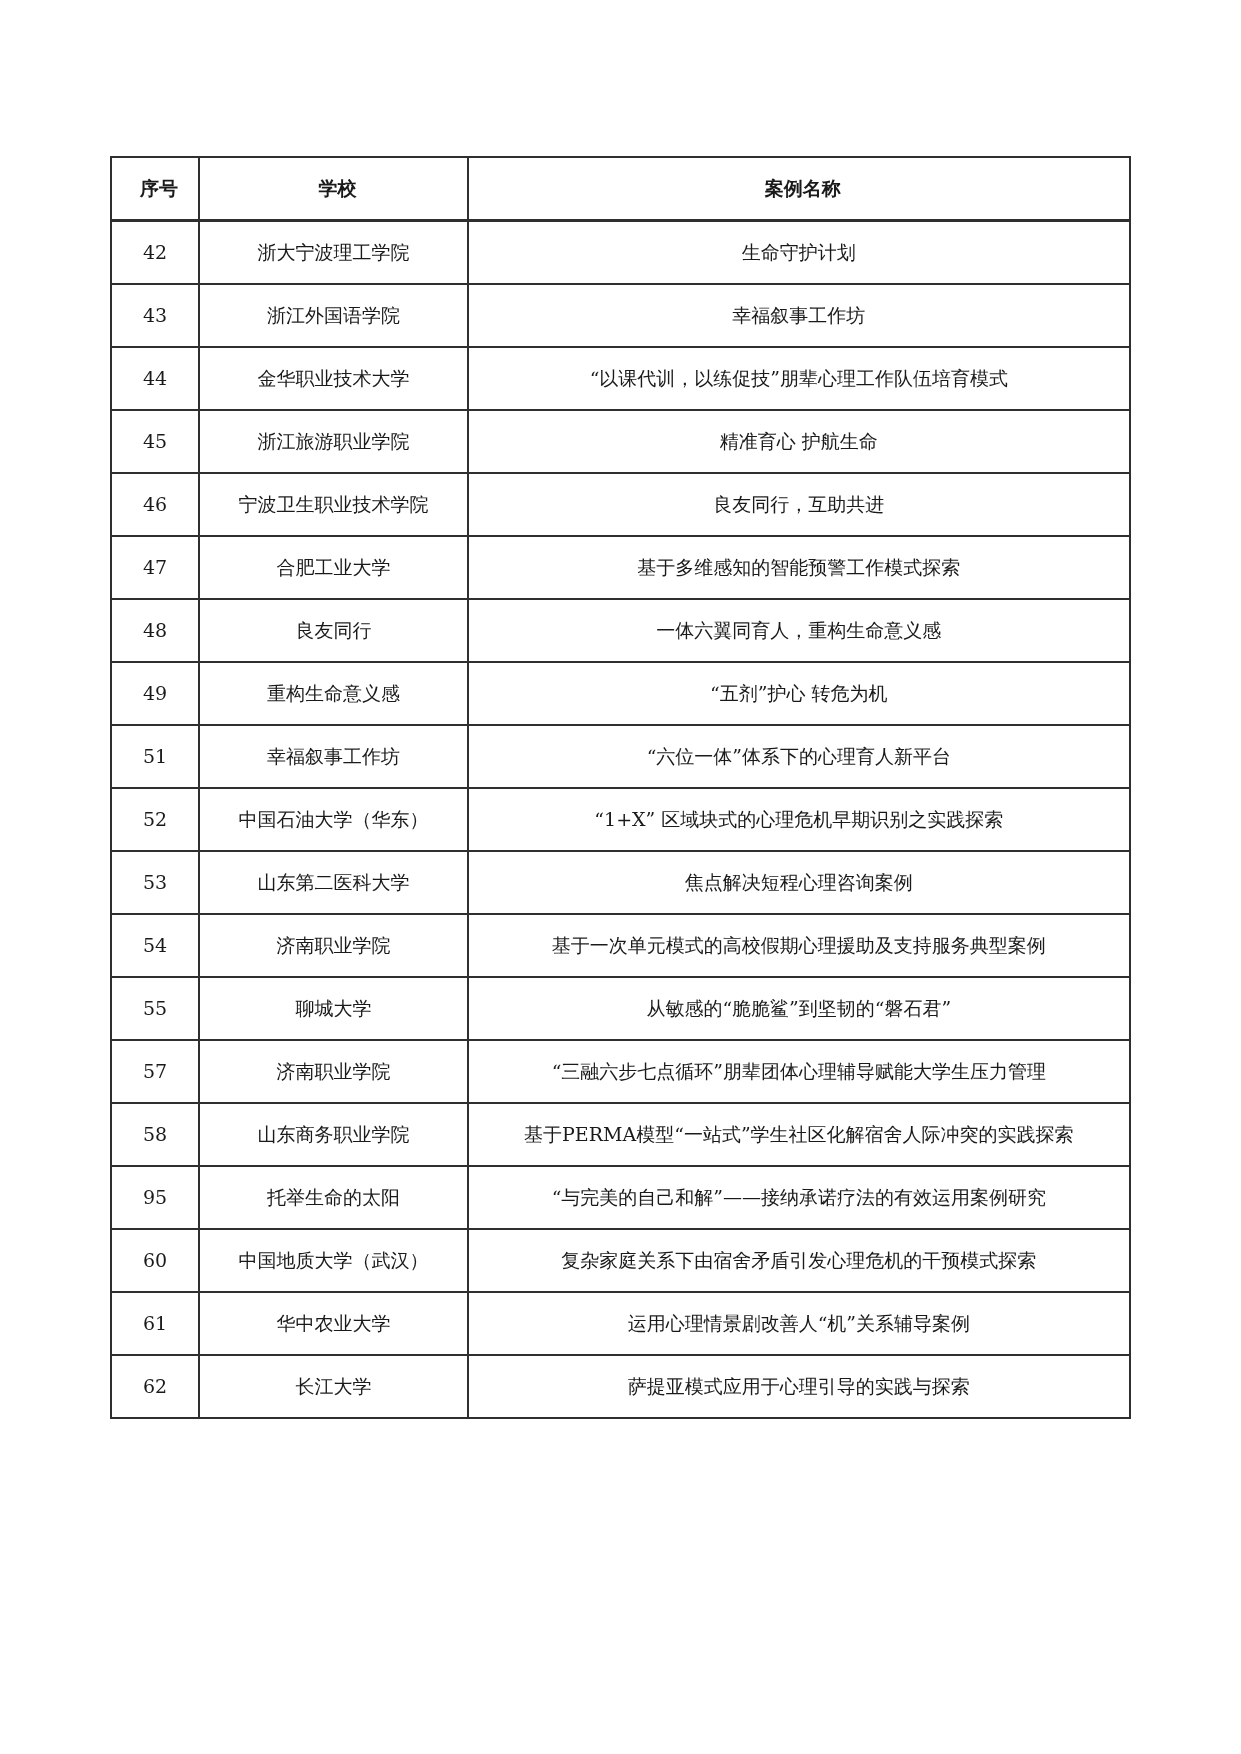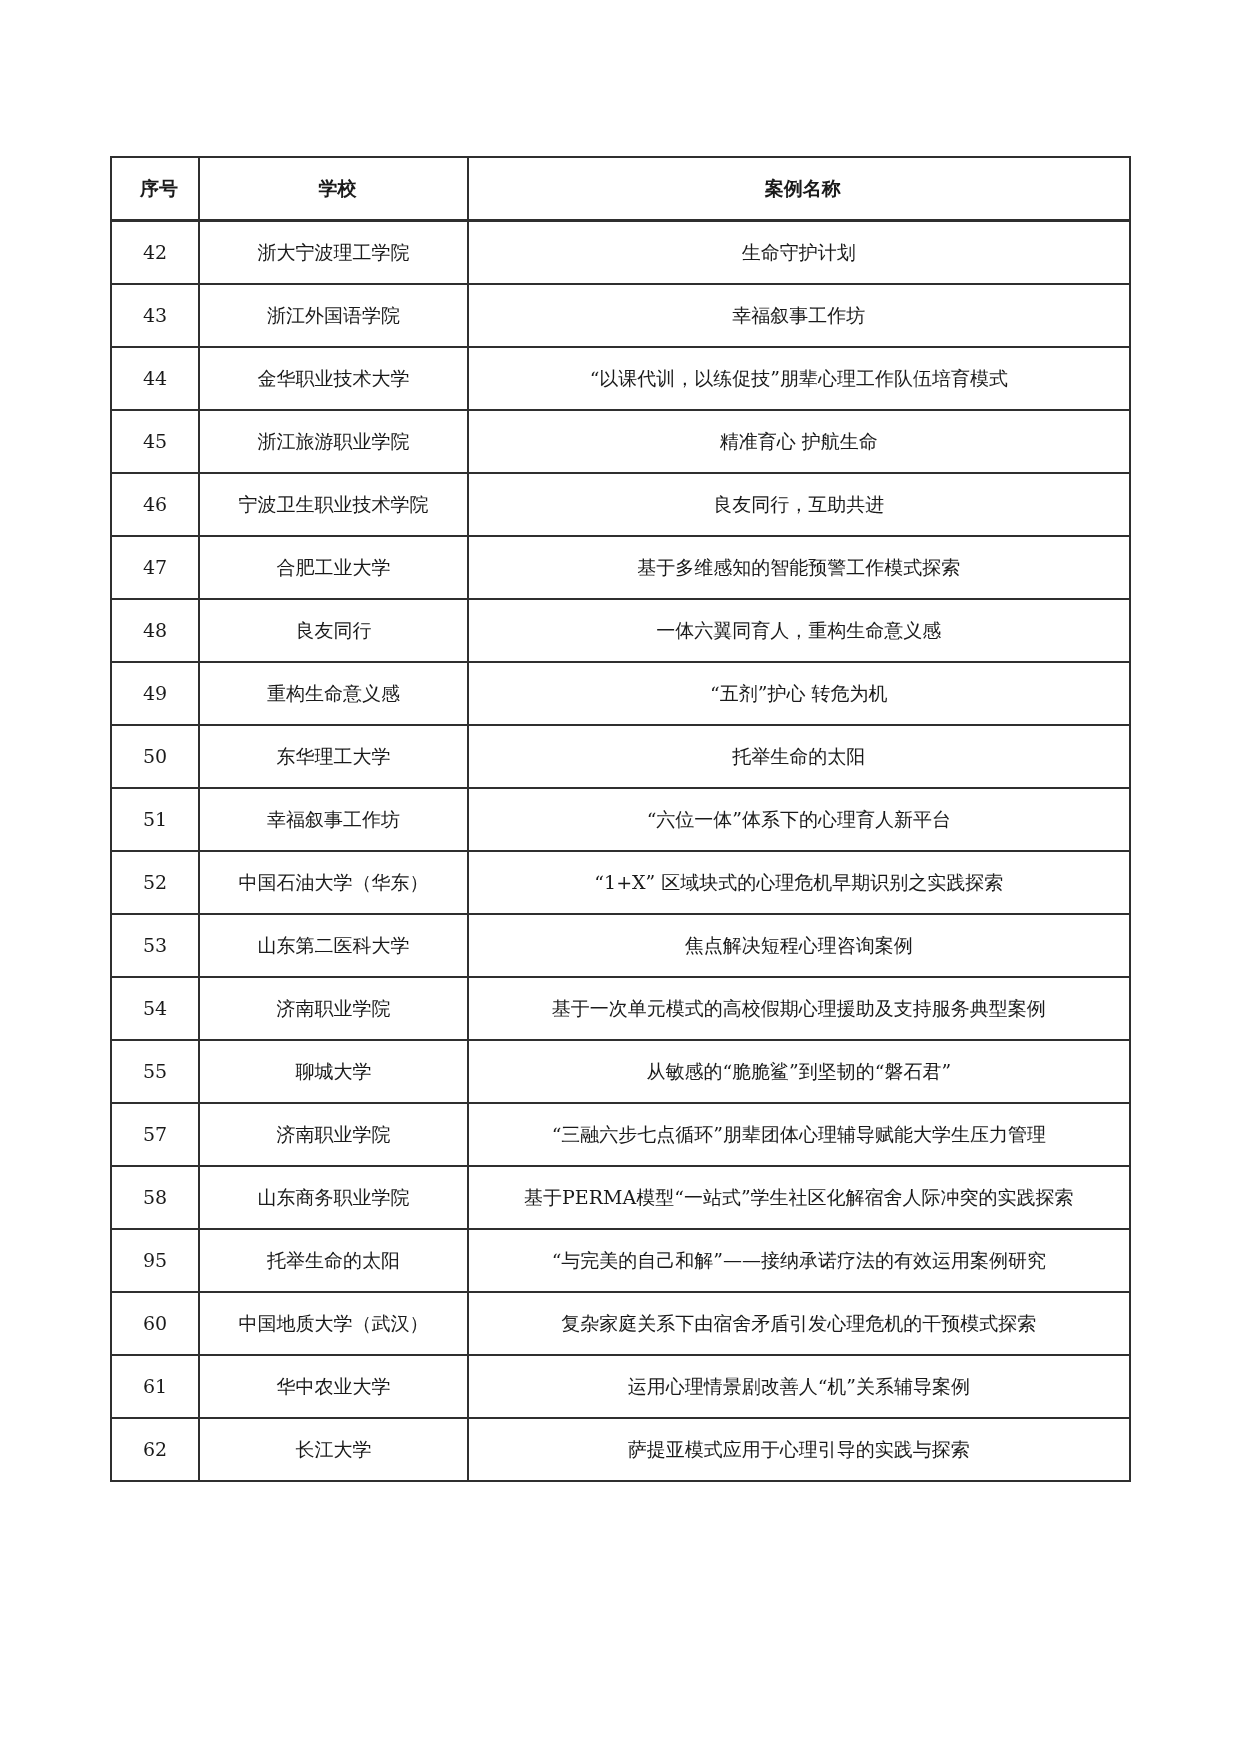--- a/index.html
+++ b/index.html
@@ -97,25 +97,20 @@
           <td>48</td>
           <td>良友同行</td>
           <td>一体六翼同育人，重构生命意义感</td>
         </tr>
         <tr>
           <td>49</td>
           <td>重构生命意义感</td>
           <td>“五剂”护心  转危为机</td>
         </tr>
         <tr>
-          <td>50</td>
-          <td>东华理工大学</td>
-          <td>托举生命的太阳</td>
-        </tr>
-        <tr>
           <td>51</td>
           <td>幸福叙事工作坊</td>
           <td>“六位一体”体系下的心理育人新平台</td>
         </tr>
         <tr>
           <td>52</td>
           <td>中国石油大学（华东）</td>
           <td>“1+X”  区域块式的心理危机早期识别之实践探索</td>
         </tr>
         <tr>

